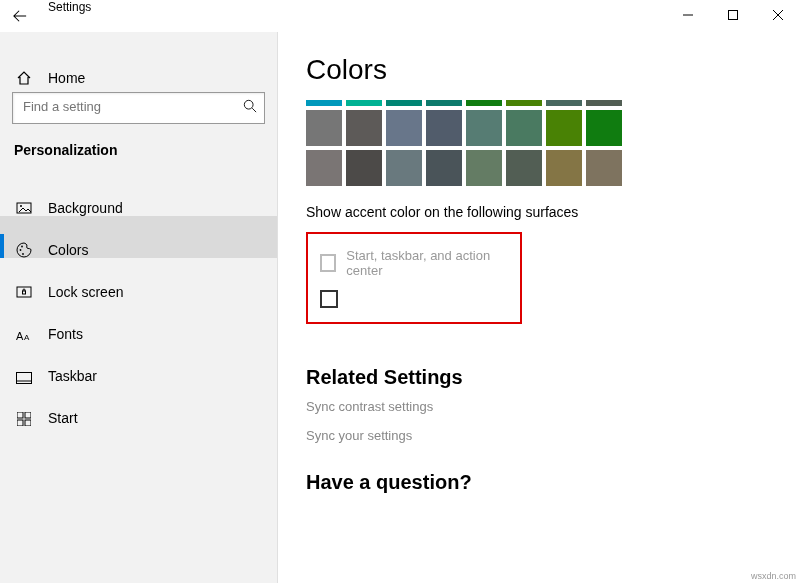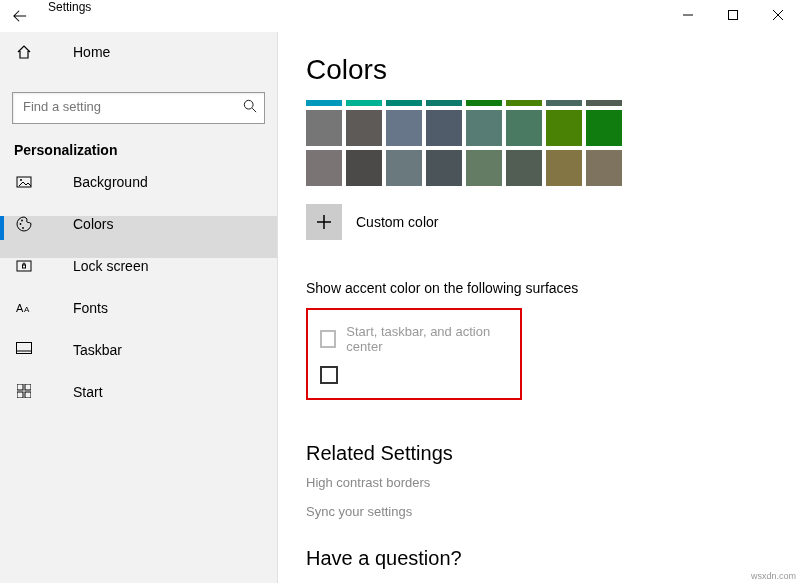--- a/index.html
+++ b/index.html
@@ -6,21 +6,21 @@
     body { width: 800px; height: 583px; background: #fff; overflow: hidden; position: relative; }
     .titlebar { height: 32px; display: flex; align-items: flex-start; position: relative; }
     .back-btn { width: 40px; height: 32px; display: flex; align-items: center; justify-content: center; cursor: pointer; }
     .back-btn svg { width: 14px; height: 14px; }
     .title { font-size: 12px; color: #000; margin-left: 8px; }
     .win-controls { position: absolute; right: 0; top: 0; display: flex; }
     .win-btn { width: 45px; height: 30px; display: flex; align-items: center; justify-content: center; cursor: pointer; }
     .win-btn svg { width: 10px; height: 10px; }
     .container { display: flex; height: calc(100% - 32px); }
     .sidebar { width: 278px; background: #f2f2f2; border-right: 1px solid #e0e0e0; padding-top: 12px; }
-    .home-row, .nav-item { display: flex; align-items: flex-start; height: 42px; padding-left: 14px; cursor: pointer; font-size: 14px; color: #000; gap: 25px; }
+    .home-row, .nav-item { display: flex; align-items: flex-end; height: 42px; padding-left: 14px; cursor: pointer; font-size: 14px; color: #000; }
     .home-row { margin-bottom: 6px; }
     .icon-slot { width: 20px; display: flex; align-items: center; justify-content: center; margin-right: 14px; }
     .search-wrap { margin: 4px 12px 12px 12px; position: relative; }
     .search-input { width: 100%; height: 32px; border: 1px solid #999; background: #fff; padding: 0 34px 3px 10px; font-size: 13px; outline: none; box-shadow: inset 1px 1px 2px rgba(0,0,0,0.08);}
     .search-icon { position: absolute; right: 8px; top: 50%; transform: translateY(-50%); }
     .cat-label { padding: 6px 0 16px 14px; font-size: 14px; font-weight: 600; color: #000; }
     .nav-item.active { background: #dadada; }
     .nav-item.active::before { content:""; position:absolute; left:0; width:4px; height:24px; background:#0078d7; }
     .nav-item { position: relative; }
     .content { flex: 1; padding: 22px 0 0 28px; overflow: hidden; }
@@ -30,21 +30,21 @@
     .sw { width: 36px; height: 36px; cursor: pointer; }
     .sw.thin { height: 6px; }
     .custom-row { display: flex; align-items: center; gap: 14px; margin-bottom: 40px; }
     .plus-btn { width: 36px; height: 36px; background: #ccc; display: flex; align-items: center; justify-content: center; cursor: pointer; }
     .section-label { font-size: 14px; margin-bottom: 12px; }
     .redbox { border: 2px solid #d00; padding: 8px 12px; width: 216px; margin-bottom: 42px; }
     .cb-row { display: flex; align-items: center; gap: 10px; padding: 6px 0; font-size: 13px; }
     .cb { width: 18px; height: 18px; border: 2px solid #333; background: #fff; display: inline-block; }
     .cb.disabled { border-color: #bbb; }
     .cb-row.disabled { color: #999; }
-    .h2 { font-size: 20px; font-weight: 400; margin-bottom: 10px; }
+    .h2 { font-size: 20px; font-weight: 700; margin-bottom: 10px; }
     .link { font-size: 13px; color: #888; margin-bottom: 14px; cursor: pointer; }
     .watermark { position: absolute; right: 4px; bottom: 2px; font-size: 9px; color: #999; }
   </style>
 </head>
 <body>
 
 <div class="titlebar">
   <div class="back-btn">
     <svg viewBox="0 0 16 16">
         <path d="M7 2 L1 8 L7 14 M1 8 H15" stroke="#000" stroke-width="1.2" fill="none"></path>
@@ -181,42 +181,33 @@
           <div class="sw" style="background: rgb(76, 74, 72);"></div>
           <div class="sw" style="background: rgb(105, 121, 126);"></div>
           <div class="sw" style="background: rgb(74, 84, 89);"></div>
           <div class="sw" style="background: rgb(100, 124, 100);"></div>
           <div class="sw" style="background: rgb(82, 94, 84);"></div>
           <div class="sw" style="background: rgb(132, 117, 69);"></div>
           <div class="sw" style="background: rgb(126, 115, 95);"></div>
         </div>
     </div>
 
-    <div class="custom-row">
-      <div class="plus-btn">
-        <svg width="14" height="14" viewBox="0 0 14 14">
-            <line x1="7" y1="0" x2="7" y2="14" stroke="#000" stroke-width="1.5"></line>
-            <line x1="0" y1="7" x2="14" y2="7" stroke="#000" stroke-width="1.5"></line>
-          </svg>
-      </div>
-      <span style="font-size:14px">Custom color</span>
-    </div>
 
     <div class="section-label">Show accent color on the following surfaces</div>
     <div class="redbox">
       <div class="cb-row disabled">
         <span class="cb disabled"></span>
         <span>Start, taskbar, and action center</span>
       </div>
       <div class="cb-row">
         <span class="cb"></span>
       </div>
     </div>
 
     <div class="h2">Related Settings</div>
-    <div class="link">High contrast borders</div>
+    <div class="link">Sync contrast settings</div>
     <div class="link">Sync your settings</div>
 
     <div class="h2" style="margin-top:28px">Have a question?</div>
   </div>
 </div>
 
 <div class="watermark">wsxdn.com</div>
 
 </body></html>

